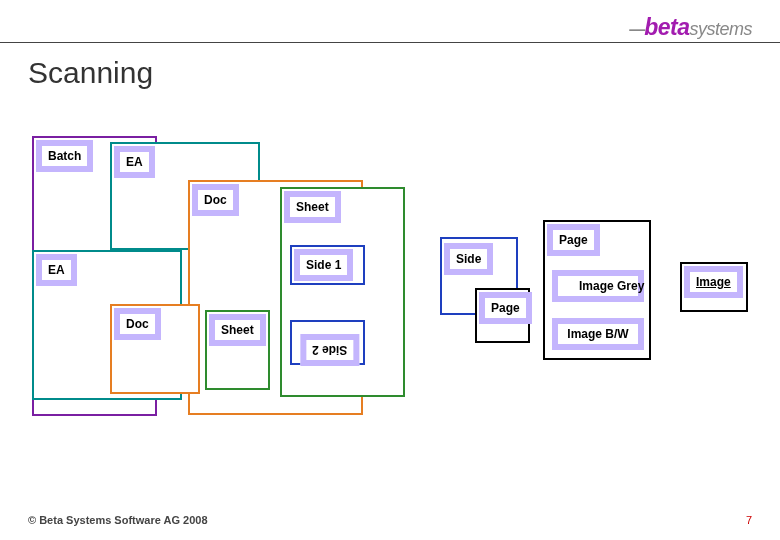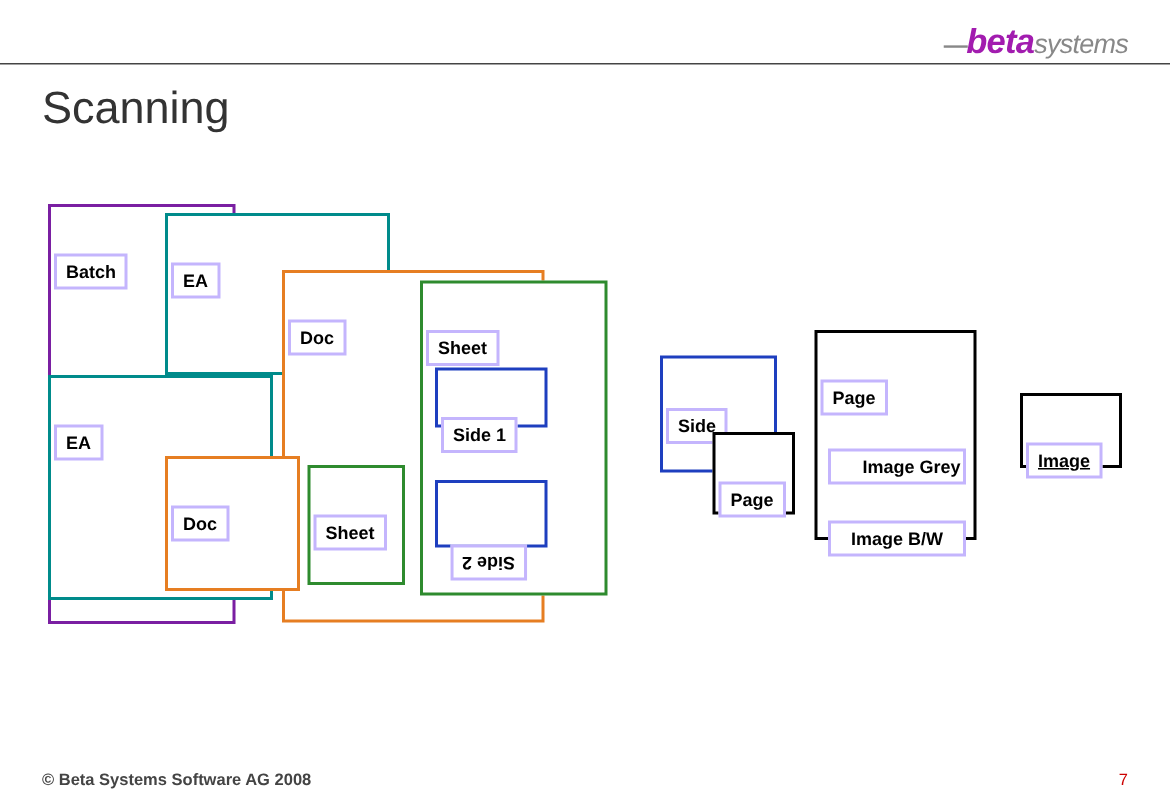--- a/index.html
+++ b/index.html
@@ -54,28 +54,27 @@
   .box {
     position: absolute;
     box-sizing: border-box;
     border-style: solid;
     border-width: 2px;
     background: #fff;
   }
   .lbl {
     position: absolute;
     box-sizing: border-box;
-    border: 2px solid #c4b5fd;
+    border: 6px solid #c4b5fd;
     background: #fff;
     font-size: 12px;
     font-weight: bold;
     color: #000;
     padding: 3px 6px;
     white-space: nowrap;
-    margin-top: 29px;
   }
   .rot {
     transform: rotate(180deg);
   }
 </style>
 </head>
 <body>
 
 <div class="logo">
   <span class="dash">—</span><span class="beta">beta</span><span class="systems">systems</span>

